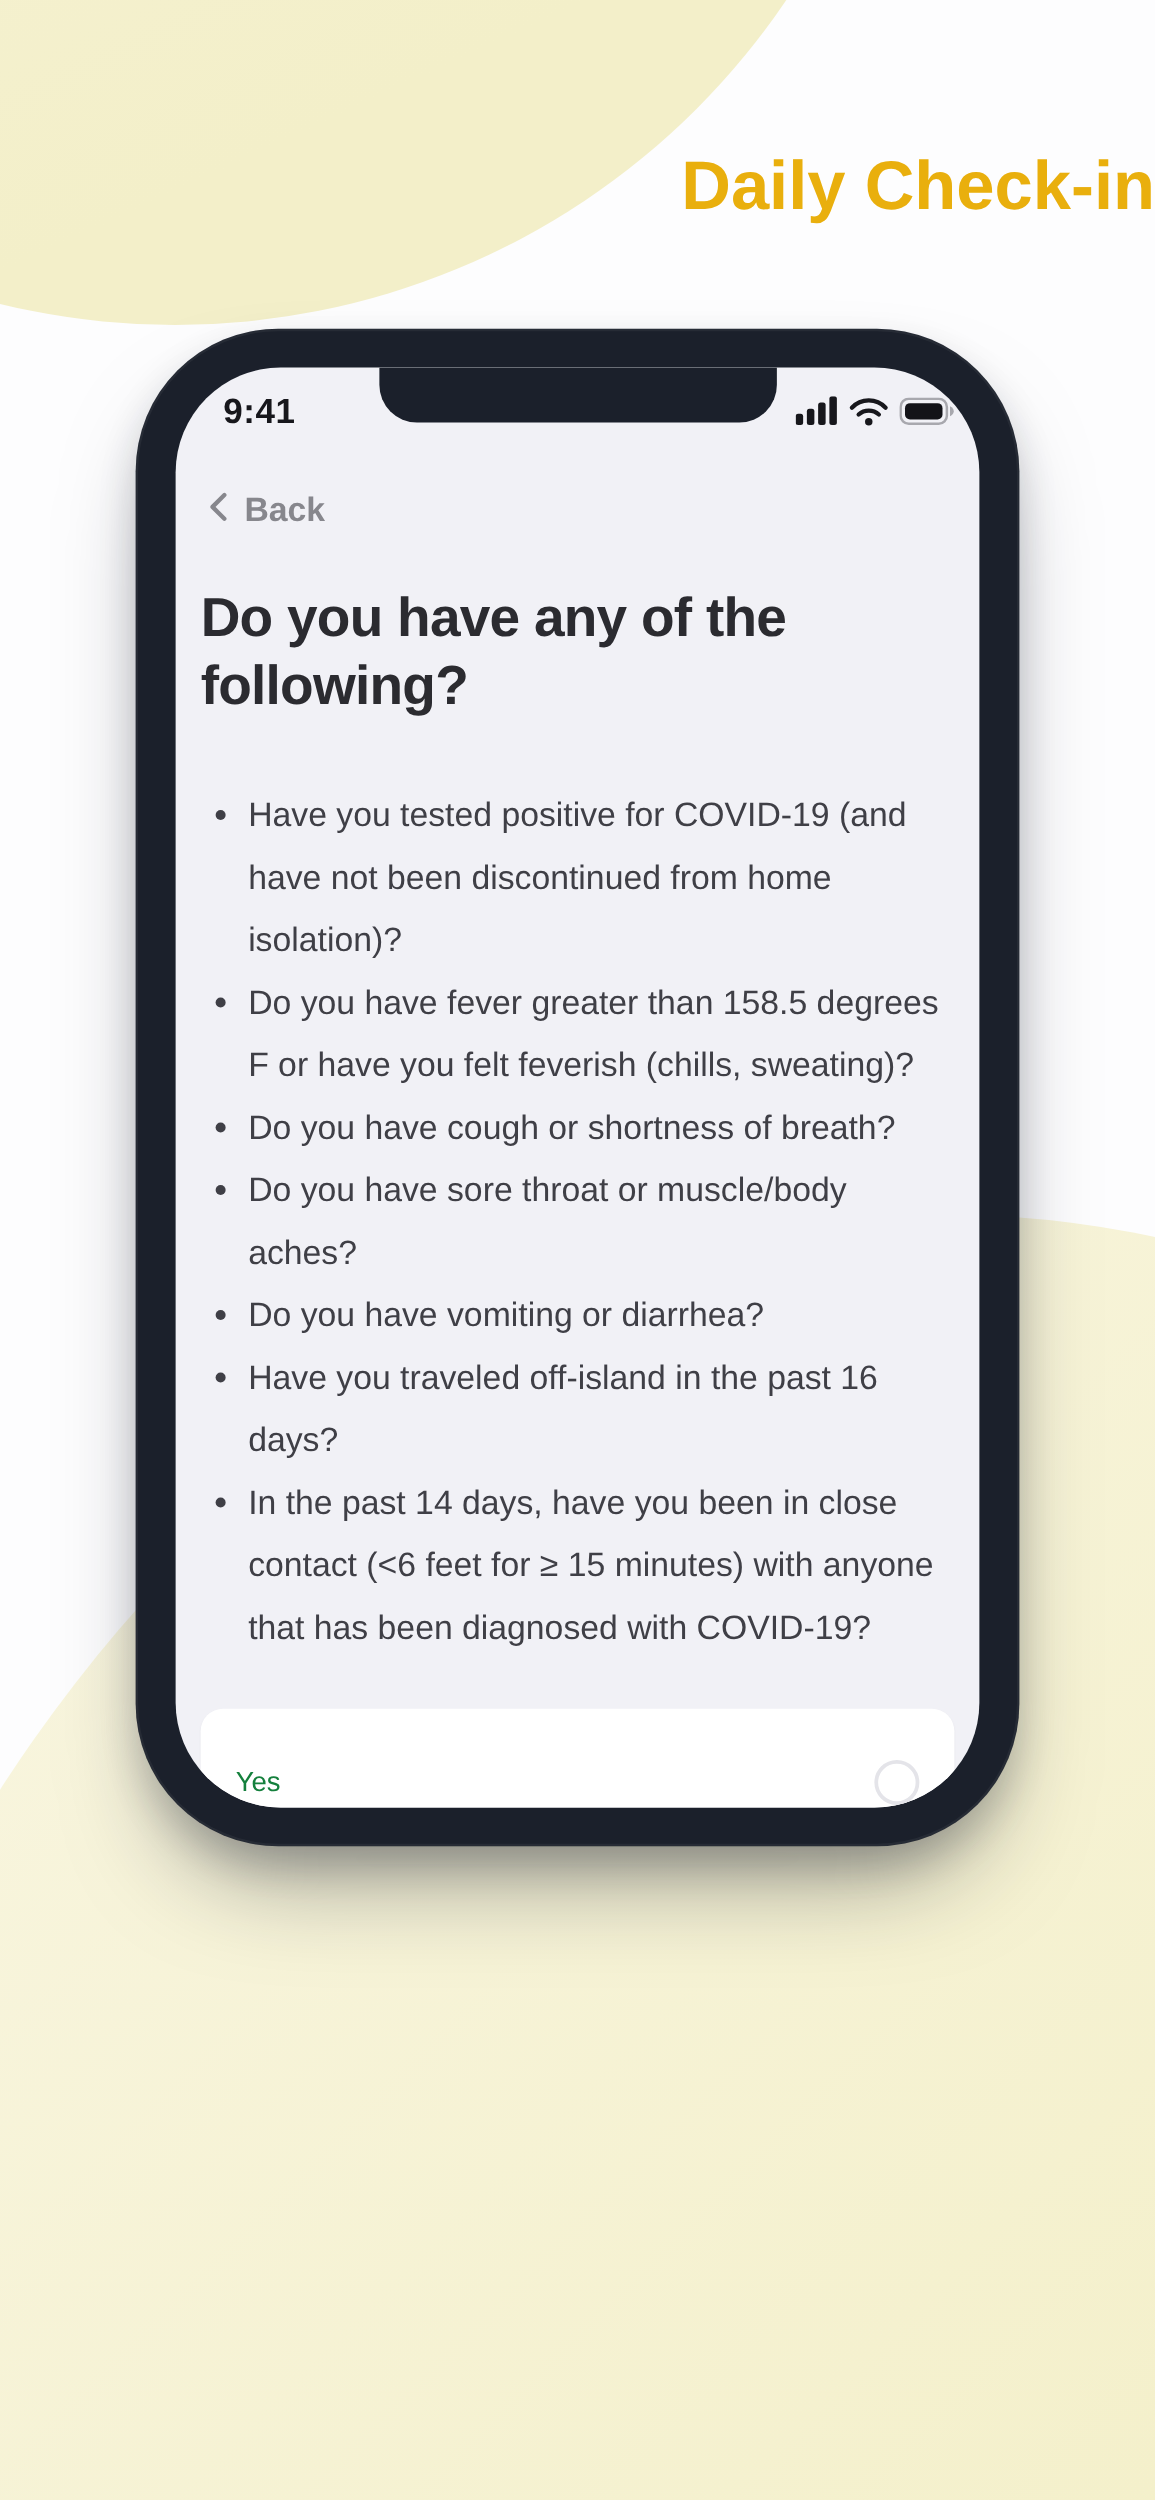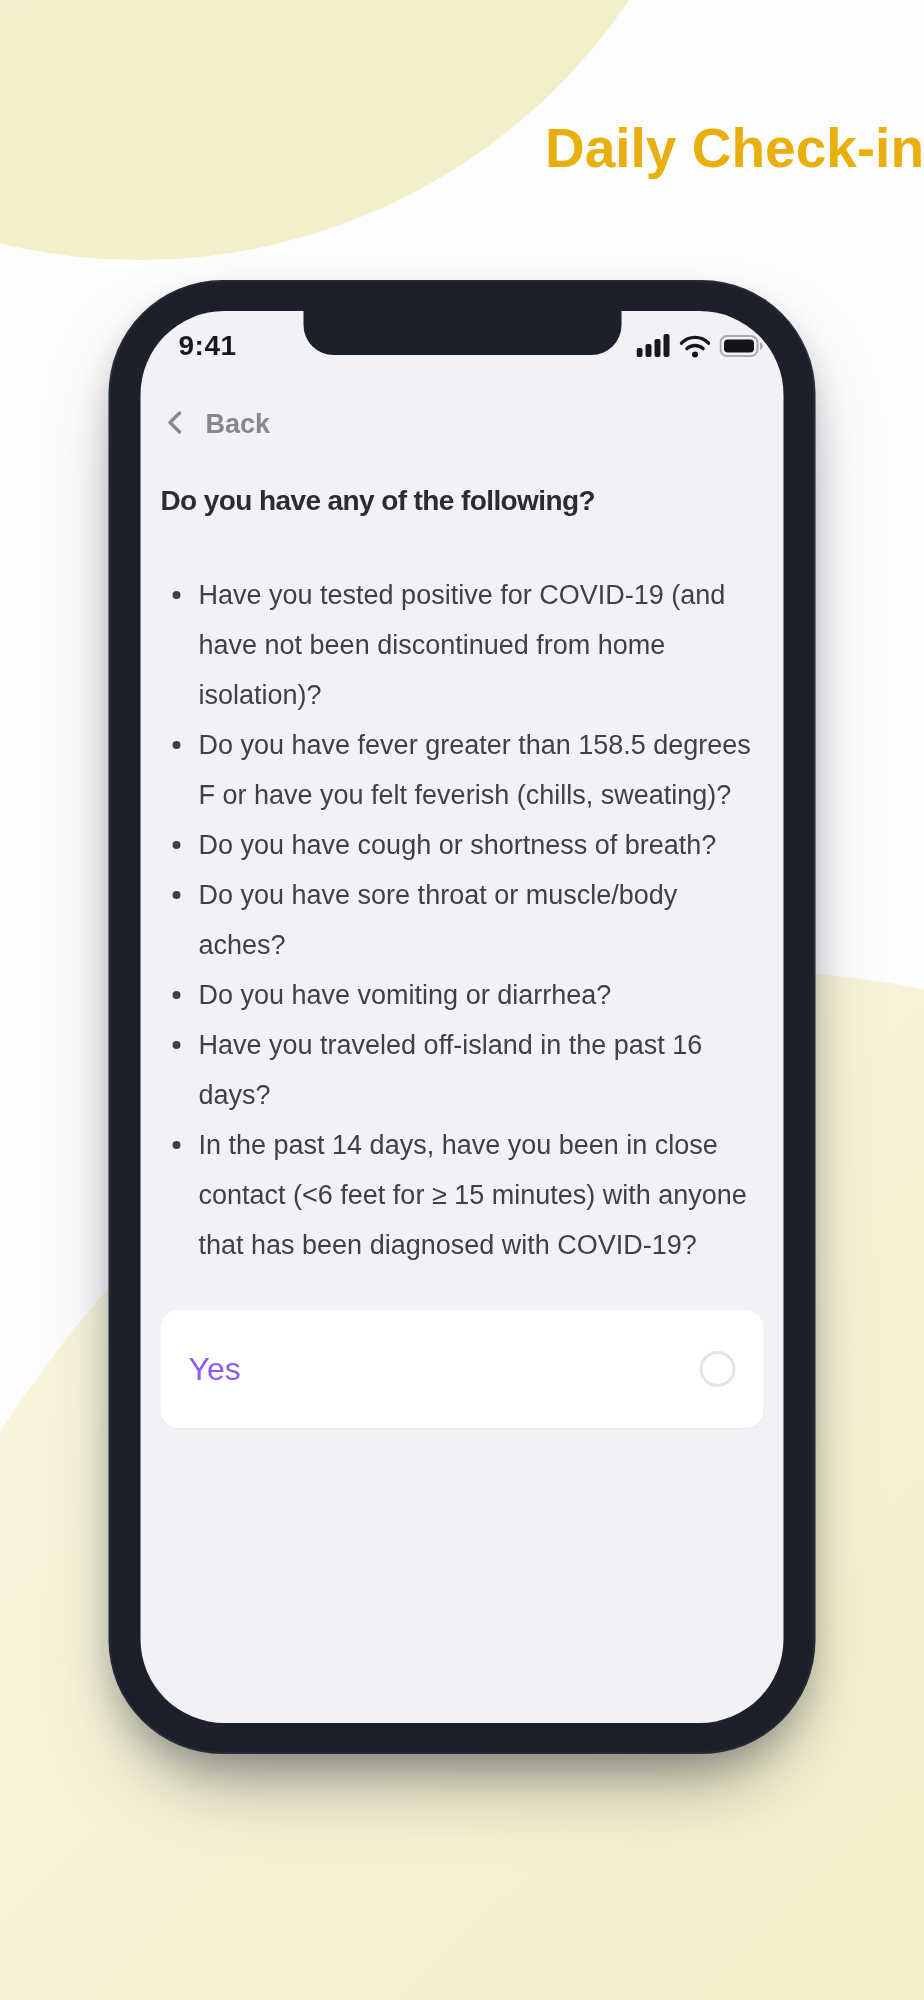--- a/index.html
+++ b/index.html
@@ -11,54 +11,54 @@
   
   .blob{position:absolute;border-radius:50%;z-index:0}
   .blob-top{left:-450px;top:-920px;width:1180px;height:1180px;
     background:linear-gradient(155deg,#F8F4DA 30%,#F3EFC9 78%)}
   .blob-bottom{left:-230px;top:972px;width:1980px;height:2560px;
     background:linear-gradient(135deg,#F9F6E2 4%,#F4F0CB 48%)}
   
   .page-title{position:absolute;top:116px;left:0;width:100%;text-align:right;
     font-size:55px;font-weight:bold;color:#E9AF0D;z-index:2;margin:0}
   
-  .phone{position:absolute;z-index:3;top:280px;left:50%;transform:translateX(-50%);
-    width:707px;height:1474px;background:#1B202B;border-radius:114px;
+  .phone{position:absolute;z-index:3;top:263px;left:50%;transform:translateX(-50%);
+    width:707px;height:1214px;background:#1B202B;border-radius:114px;
     padding:31px 32px;box-sizing:border-box;
     box-shadow:0 45px 80px -28px rgba(25,30,45,.5),0 14px 30px rgba(25,30,45,.16),
       inset 0 0 0 2px rgba(255,255,255,.05)}
   .screen{position:relative;width:100%;height:100%;background:#F1F1F6;
     border-radius:84px;overflow:hidden}
   .notch{position:absolute;top:0;left:50%;transform:translateX(-50%);
     width:318px;height:44px;background:#1B202B;border-radius:0 0 30px 30px;z-index:5}
   
   .status-bar{display:flex;justify-content:space-between;align-items:center;
     padding:18px 20px 0 38px;height:34px}
   .time{font-size:28px;font-weight:bold;color:#17171C;letter-spacing:.5px}
   .status-icons{display:flex;align-items:center;gap:8px}
   .status-icons svg{display:block}
   
   .content{padding:0 20px}
-  .back-row{display:flex;align-items:flex-end;gap:21px;margin:46px 0 0 4px;
+  .back-row{display:flex;align-items:flex-end;gap:11px;margin:46px 0 0 4px;
     cursor:pointer;width:max-content}
   .back-label{font-size:27px;font-weight:600;color:#87878D}
-  .heading{margin:44px 0 0;font-size:28px;line-height:1.22;font-weight:bold;
+  .heading{margin:44px 0 0;font-size:44px;line-height:1.22;font-weight:bold;
     color:#2B2B30;letter-spacing:-.6px}
   .q-list{margin:52px 0 0;padding:0 4px 0 30px;list-style:none}
   .q-list li{position:relative;font-size:27px;line-height:50px;color:#3F3F46;
     padding-left:8px}
   .q-list li::before{content:"";position:absolute;left:-18px;top:21px;
     width:8px;height:8px;border-radius:50%;background:#3F3F46}
   
   .option-card{display:flex;align-items:center;justify-content:space-between;
     background:#FFFFFF;border-radius:18px;height:118px;padding:0 28px;
     cursor:pointer;box-shadow:0 1px 2px rgba(20,20,40,.03)}
   .option-card.first{margin-top:40px}
   .option-card.second{margin-top:24px}
-  .option-label{font-size:32px;color:#8b5cf6}
+  .option-label{font-size:22px;color:#15803d}
   .radio{width:36px;height:36px;border:3px solid #E4E4E9;border-radius:50%;
     box-sizing:border-box;background:transparent}
 </style>
 </head>
 <body>
 
 <div class="blob blob-top"></div>
 <div class="blob blob-bottom"></div>
 
 <h1 class="page-title">Daily Check-in</h1>

